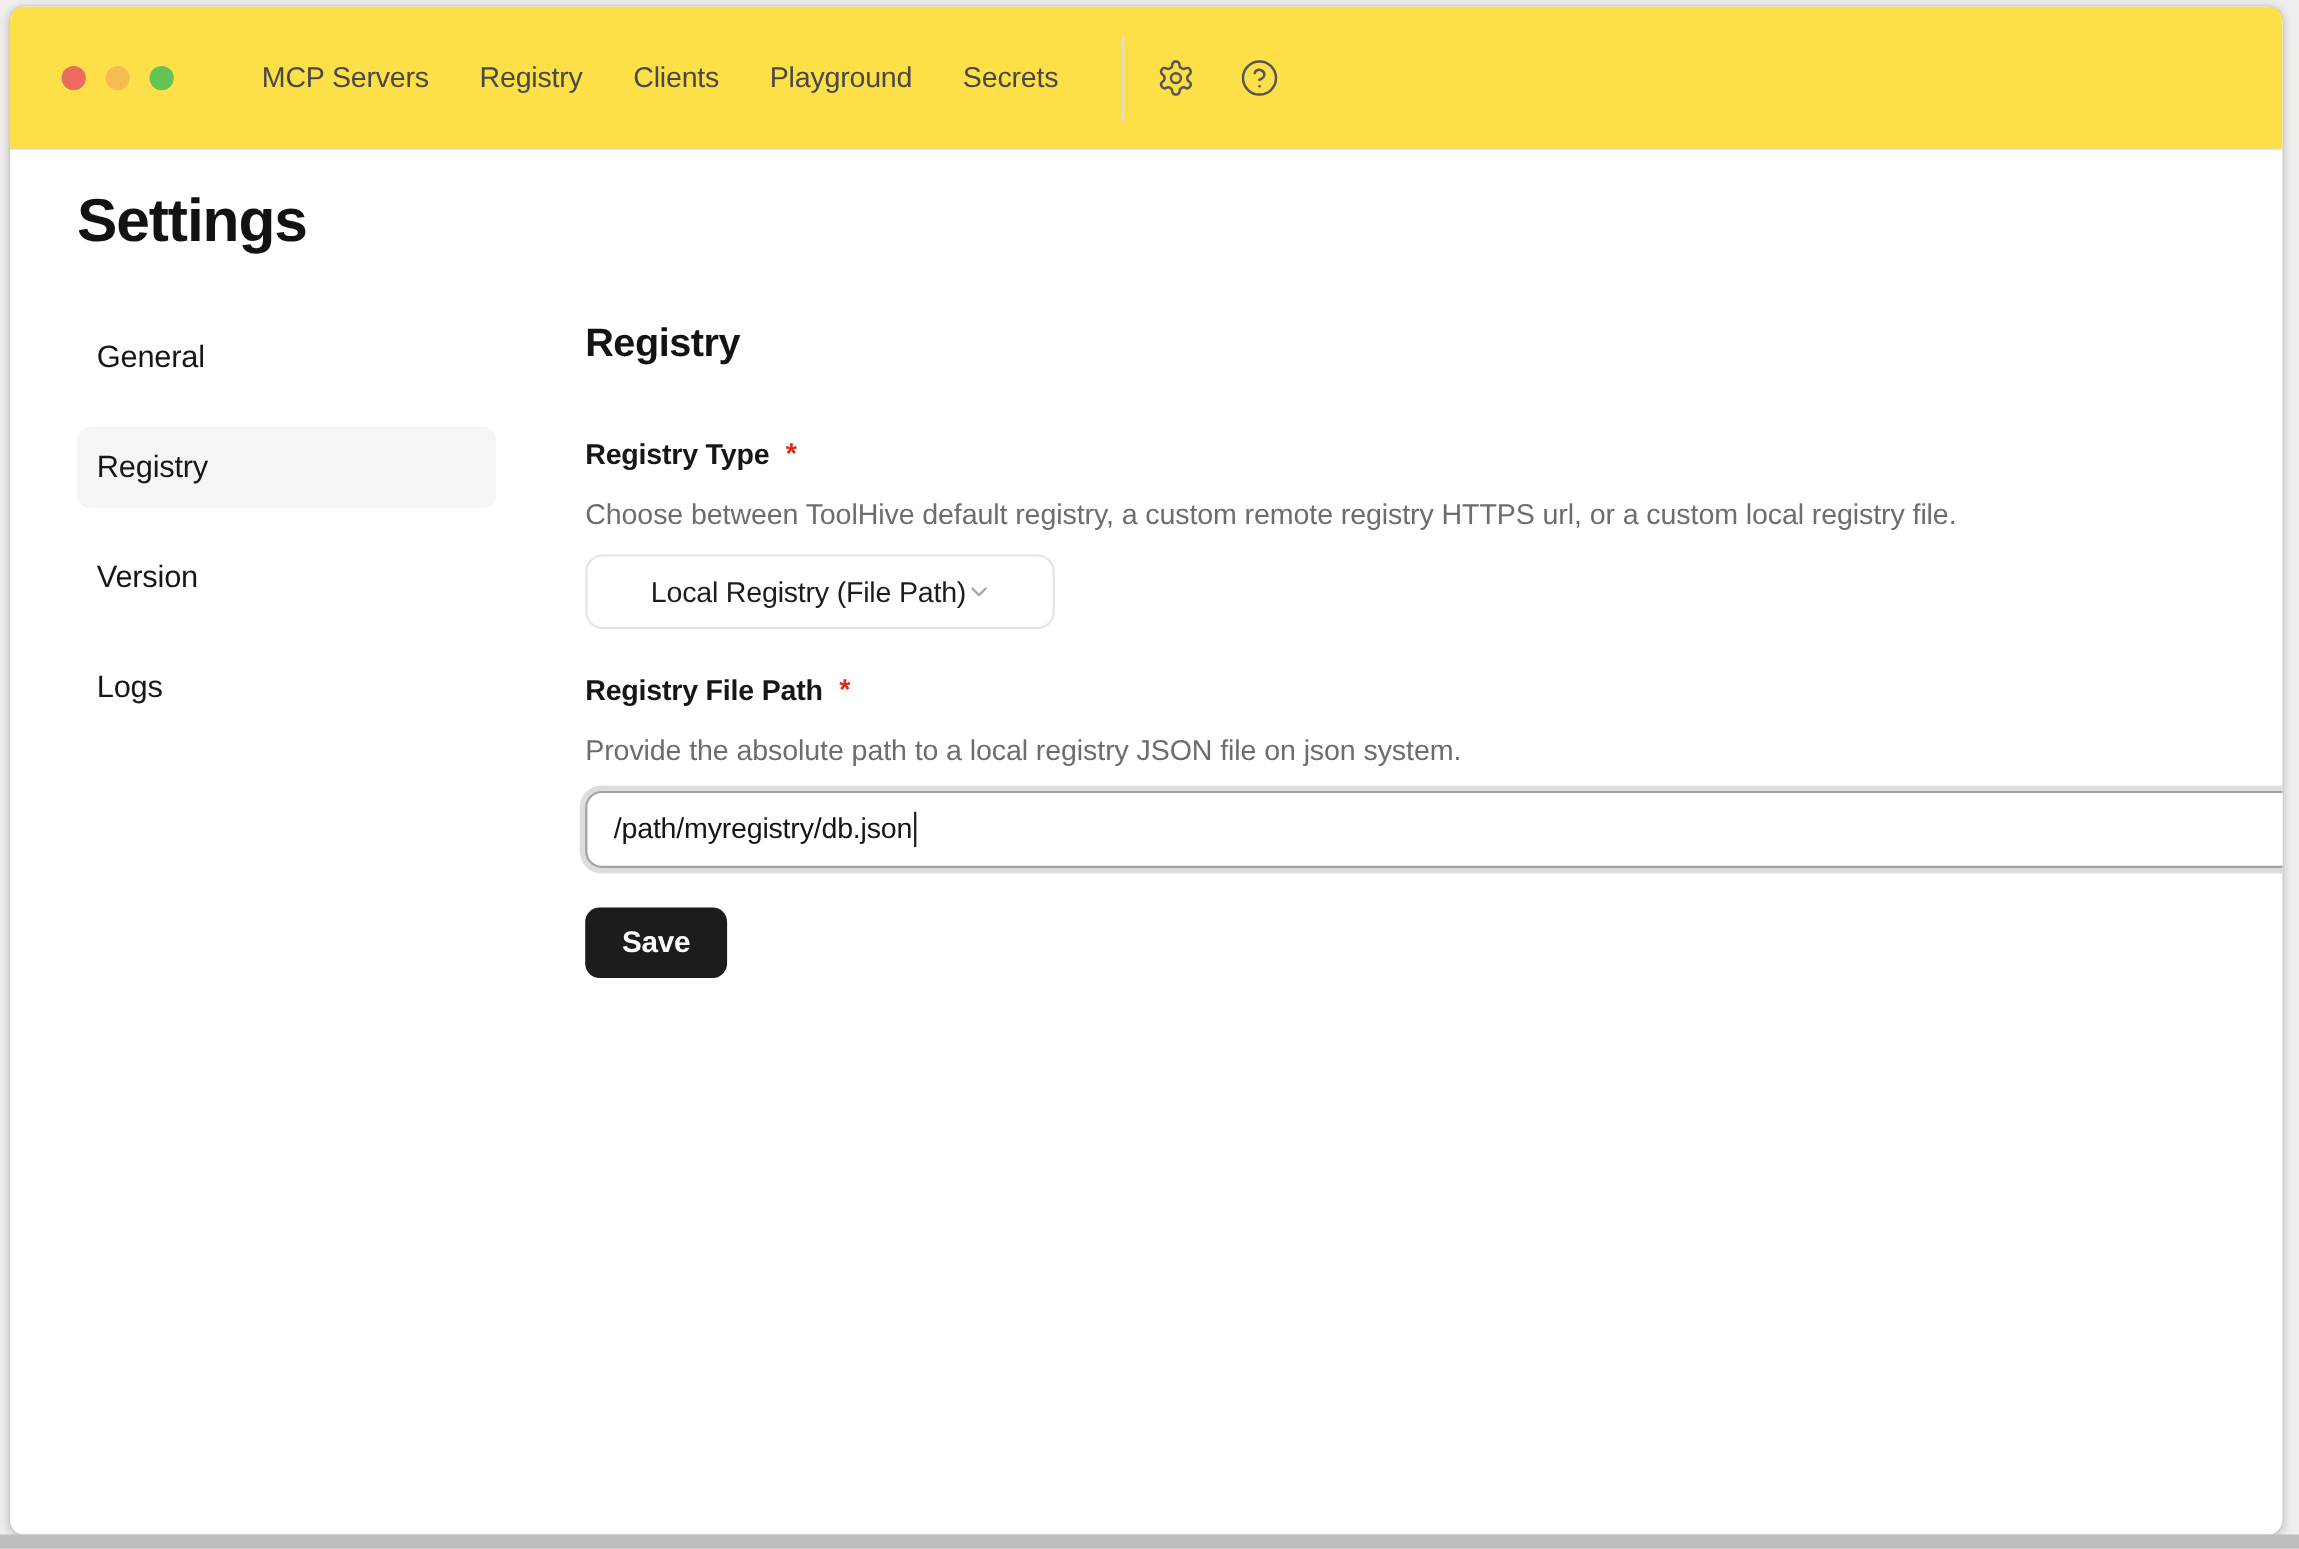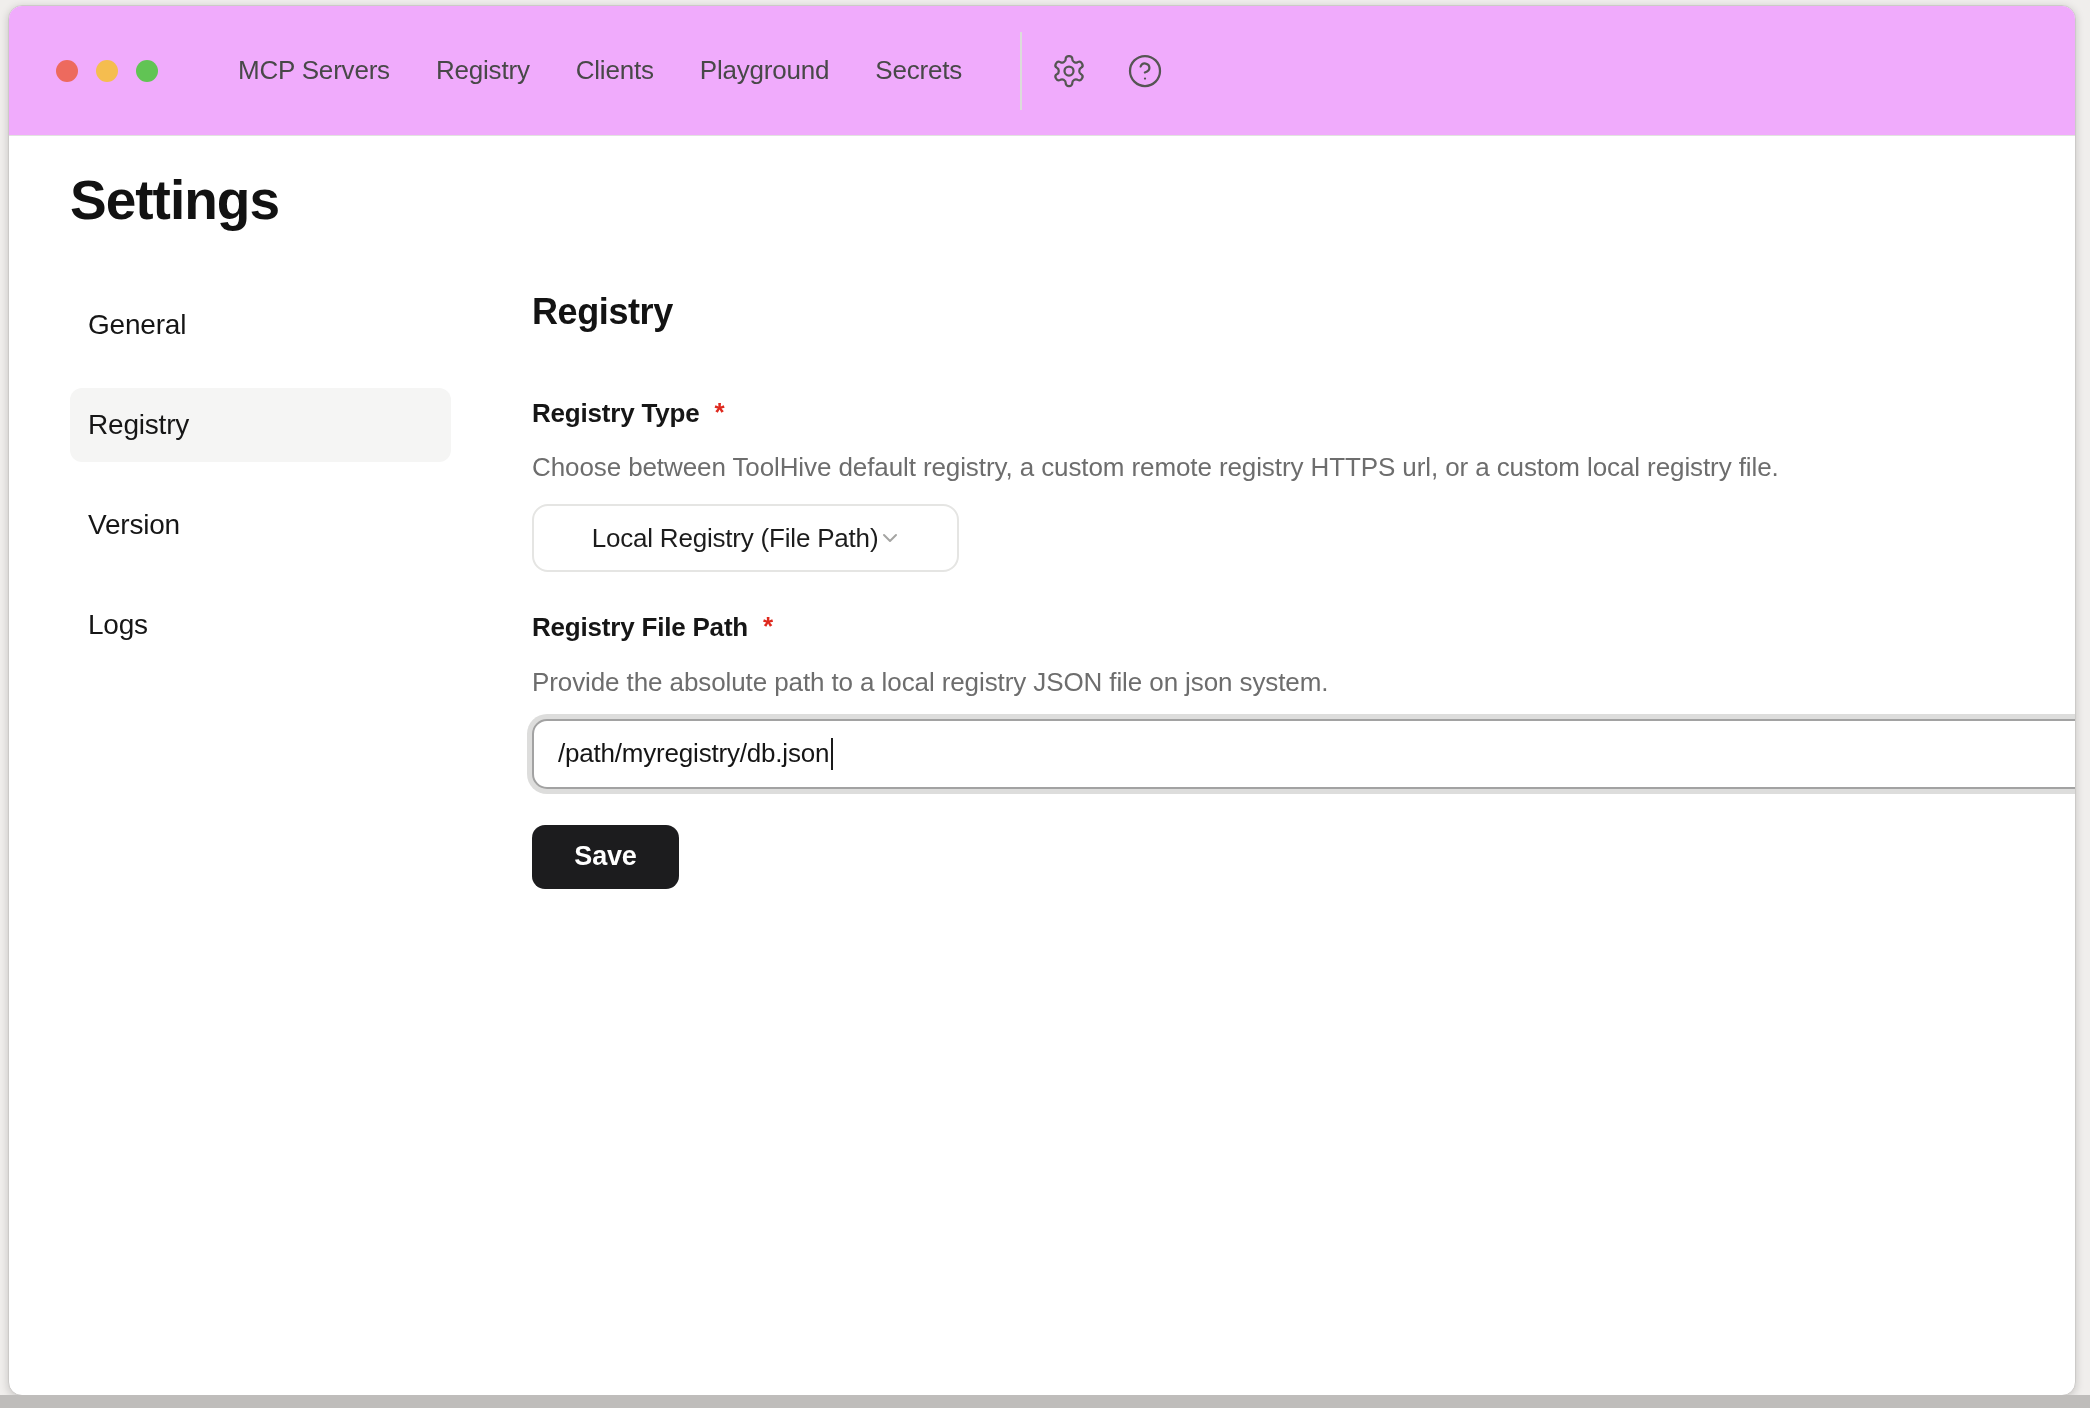--- a/index.html
+++ b/index.html
@@ -22,21 +22,21 @@
     background: #ffffff;
     border: 1px solid #cccac8;
     border-radius: 14px;
     box-shadow: 0 2px 8px rgba(0,0,0,0.18);
     overflow: hidden;
     box-sizing: border-box;
   }
   
   .titlebar {
     height: 129px;
-    background: #f0abfc;
+    background: #fde047;
     border-bottom: 1px solid #e2e2e0;
     display: flex;
     align-items: center;
   }
   .traffic-lights { display: flex; gap: 18px; margin-left: 47px; }
   .light {
     width: 22px; height: 22px; border-radius: 50%;
     display: inline-block;
   }
   .light.red    { background: #ed6a5e; }
@@ -128,21 +128,21 @@
     white-space: nowrap; overflow: hidden;
     cursor: text;
   }
   .caret {
     display: inline-block; width: 2px; height: 32px;
     background: #1a1a1a; margin-left: 2px; flex: none;
   }
   
   .save-btn {
     margin-top: 36px;
-    width: 147px; height: 64px;
+    width: 129px; height: 64px;
     background: #1c1c1e; color: #ffffff;
     border: none; border-radius: 13px;
     font-family: inherit;
     font-size: 27px; font-weight: 600; letter-spacing: -0.2px;
     display: flex; align-items: center; justify-content: center;
     cursor: default;
   }
 </style>
 </head>
 <body>

